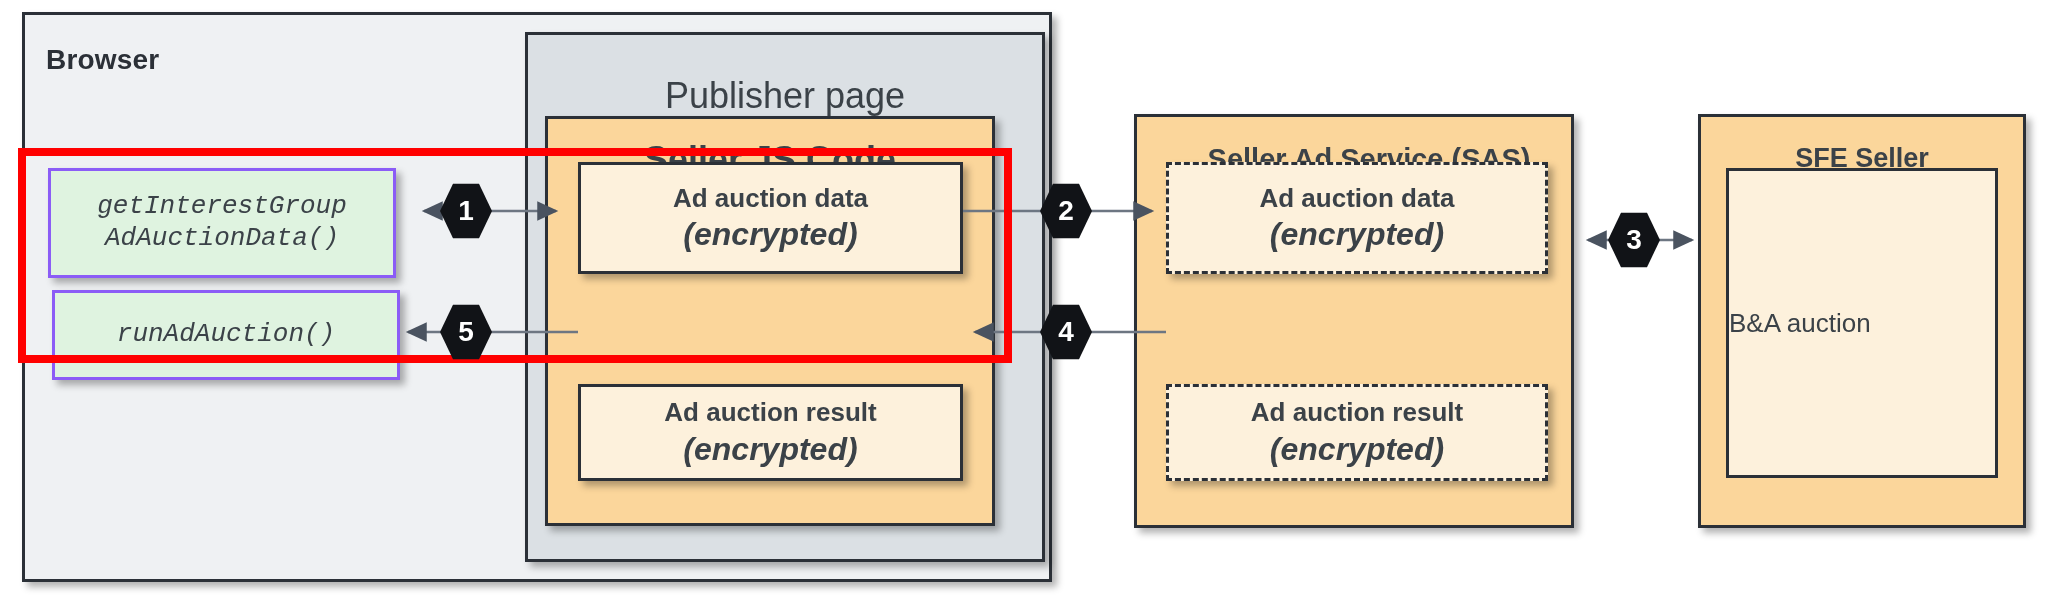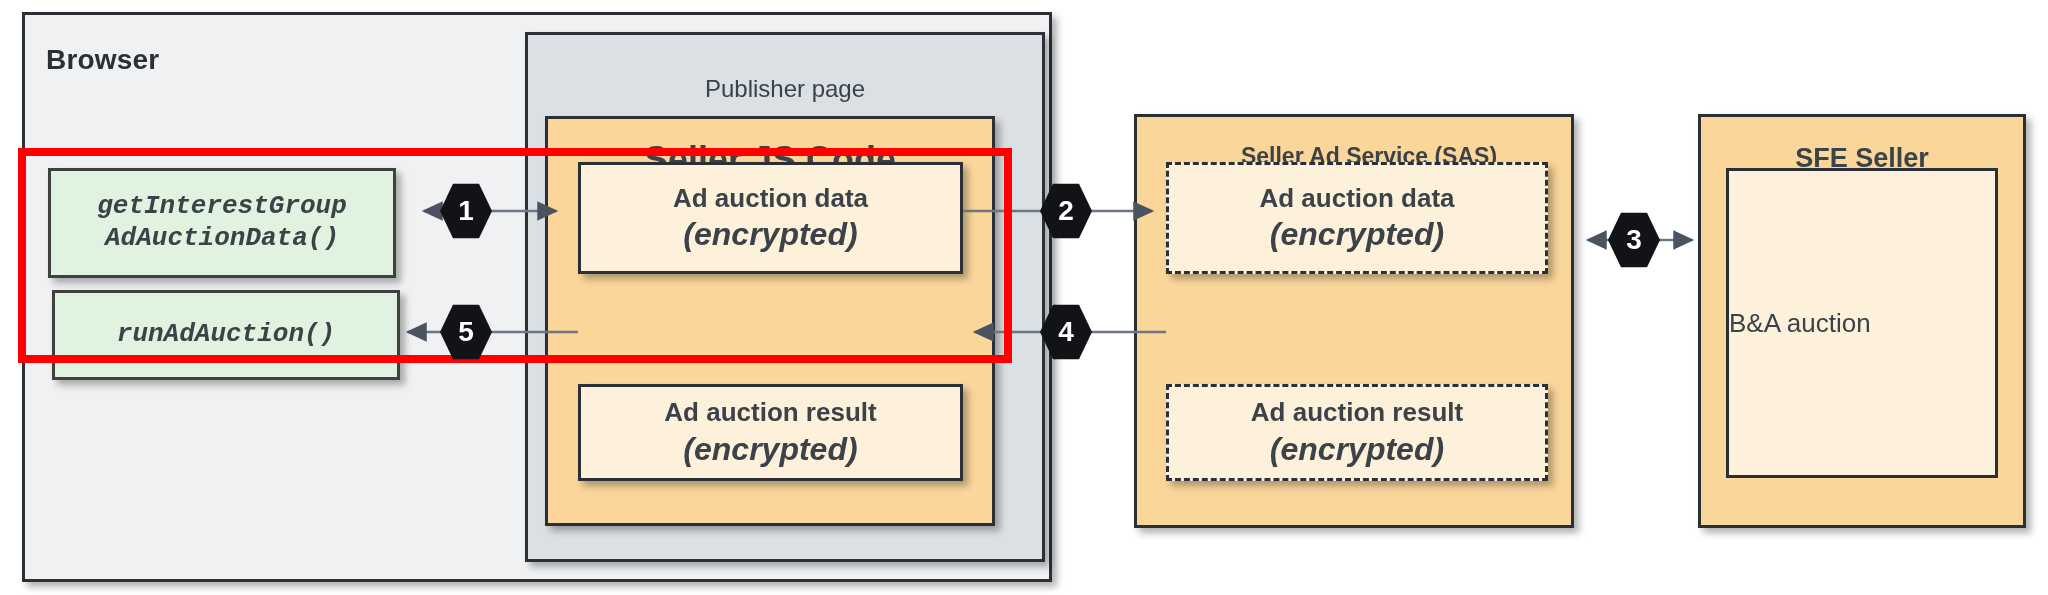--- a/index.html
+++ b/index.html
@@ -56,21 +56,21 @@
   
   #publisher {
     left: 525px;
     top: 32px;
     width: 520px;
     height: 530px;
     background: #dbe0e4;
   }
   #publisher-title {
     top: 40px;
-    font-size: 24px;
+    font-size: 36px;
     font-weight: normal;
   }
 
   
   #sellerjs {
     left: 545px;
     top: 116px;
     width: 450px;
     height: 410px;
     background: #fbd69b;
@@ -84,21 +84,21 @@
   
   #sas {
     left: 1134px;
     top: 114px;
     width: 440px;
     height: 414px;
     background: #fbd69b;
   }
   #sas-title {
     top: 26px;
-    font-size: 23px;
+    font-size: 29px;
     font-weight: bold;
     margin-left: 30px;
   }
 
   
   #sfe {
     left: 1698px;
     top: 114px;
     width: 328px;
     height: 414px;
@@ -108,26 +108,25 @@
     top: 26px;
     font-size: 27px;
     font-weight: bold;
   }
 
   
   .green-box {
     position: absolute;
     box-sizing: border-box;
     background: #dff3e0;
-    border: 3px solid #404040;
+    border: 3px solid #8b5cf6;
     box-shadow: 5px 5px 7px rgba(0,0,0,0.30);
     display: flex;
     align-items: center;
     justify-content: center;
-    font-weight: bold;
   }
   .green-box .mono {
     font-family: "Liberation Mono", "DejaVu Sans Mono", monospace;
     font-style: italic;
     font-size: 26px;
     line-height: 1.22;
     color: #3b4248;
     text-align: center;
     white-space: pre-line;
   }

